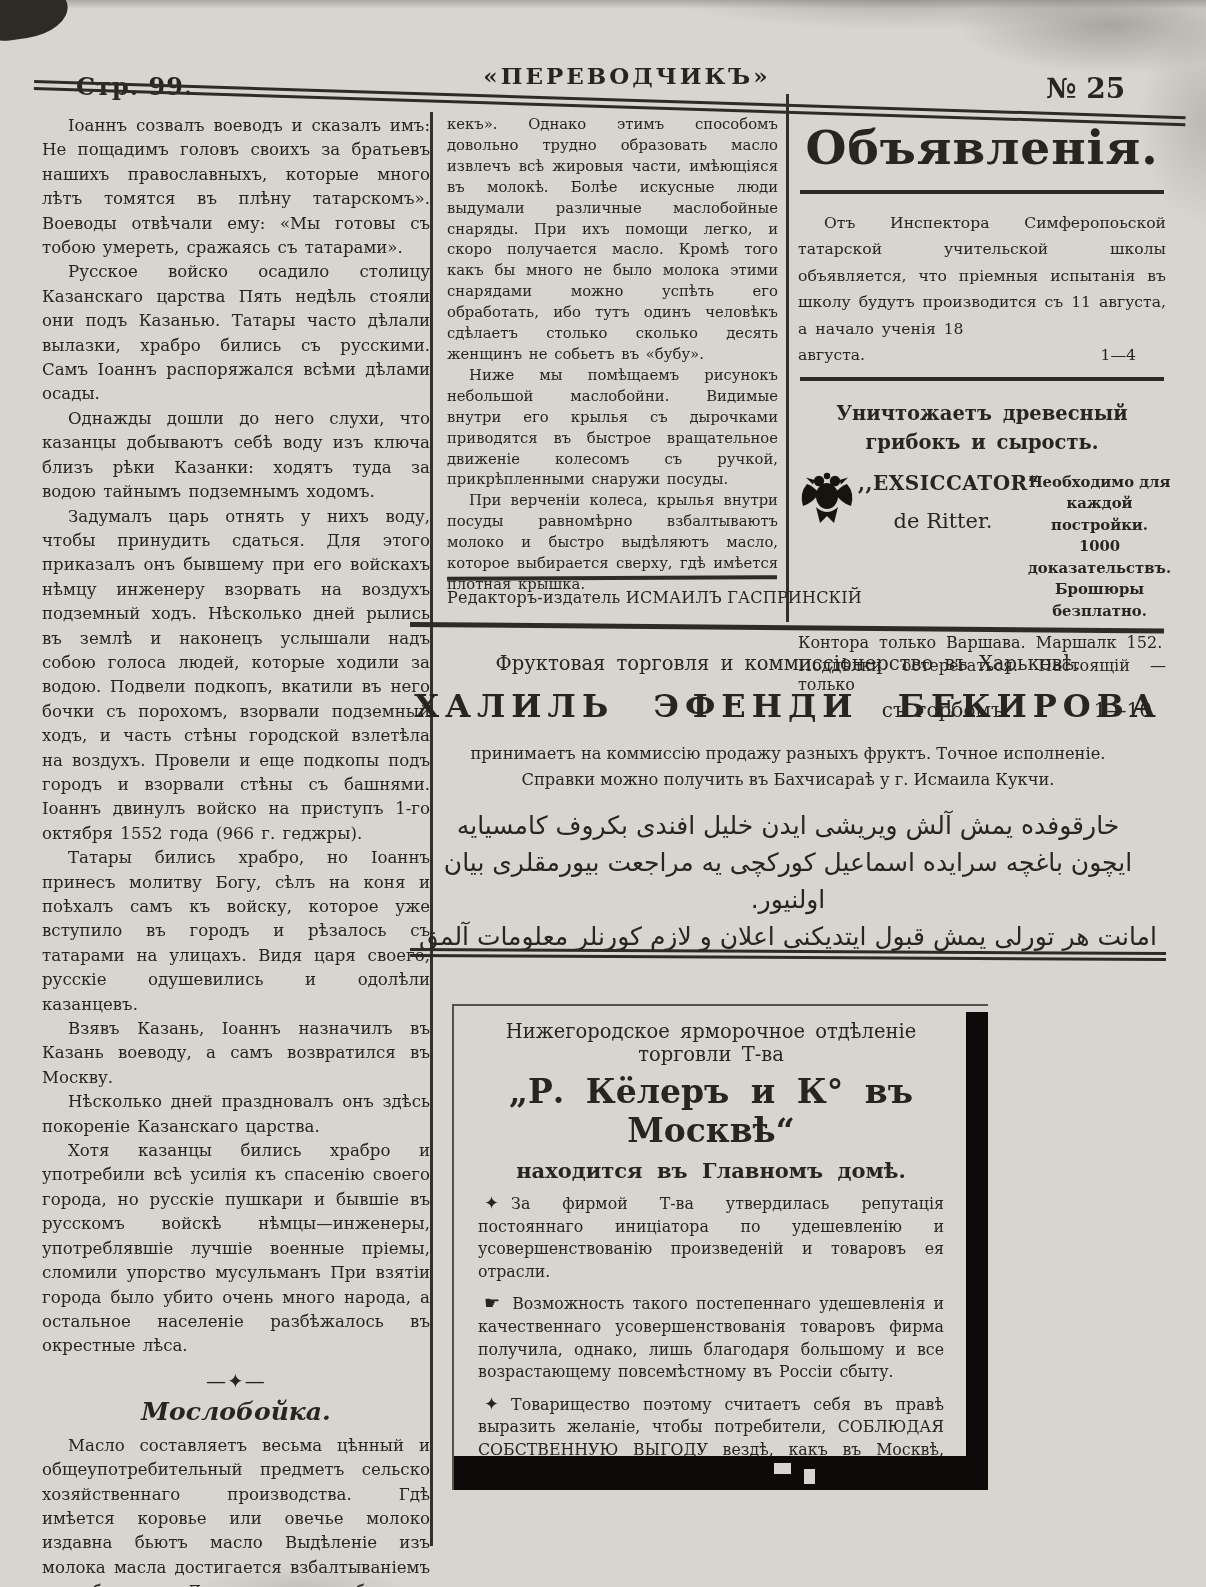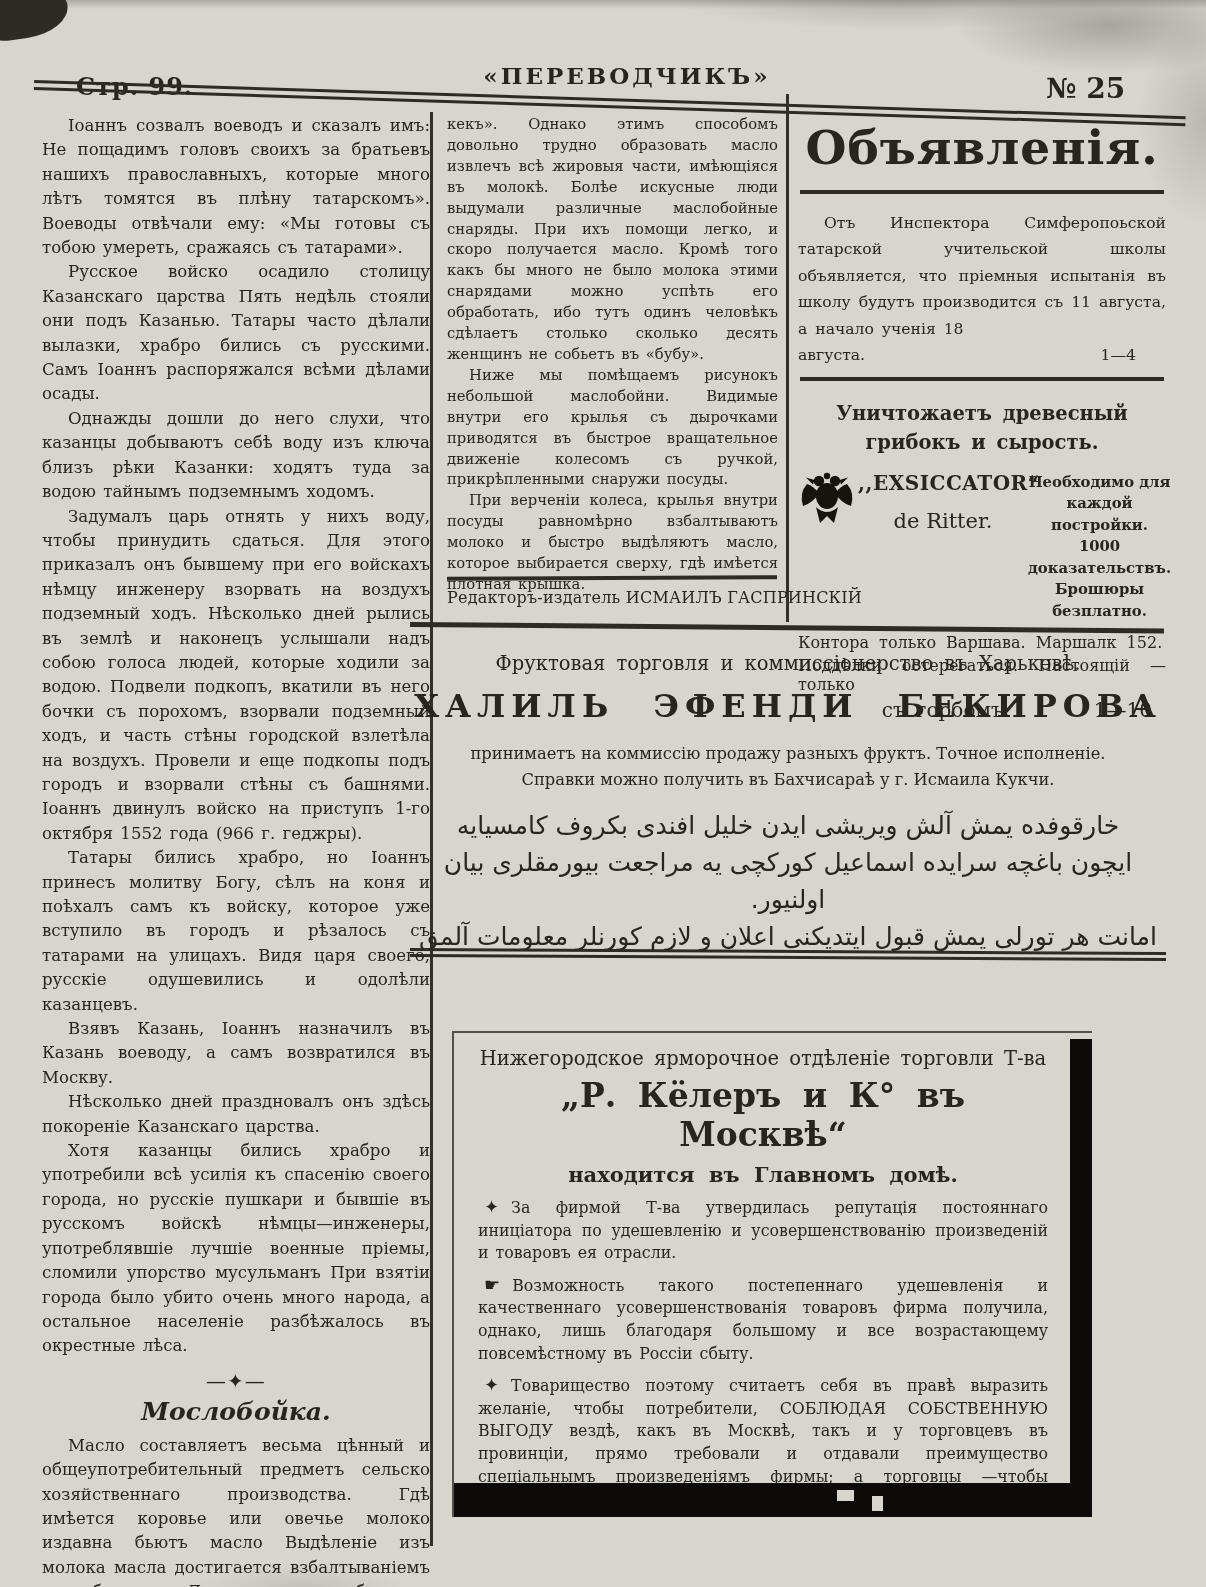--- a/index.html
+++ b/index.html
@@ -58,21 +58,21 @@
 
   .fruit{position:absolute;left:410px;top:652px;width:756px;text-align:center;}
   .fruit-kicker{font-size:19.5px;word-spacing:5px;}
   .fruit-title{margin-top:12px;font-size:32px;font-weight:700;letter-spacing:6px;word-spacing:22px;}
   .fruit-body{margin:16px auto 0;width:652px;font-size:16.3px;line-height:26px;}
   .fruit-arabic{margin-top:14px;direction:rtl;font-family:"DejaVu Sans","Liberation Sans",sans-serif;
     font-size:25px;line-height:37px;text-align:center;}
   .fruit-rule{left:410px;top:948px;width:756px;height:3px;background:none;
     border-top:3px solid #2e2a26;border-bottom:3px solid #2e2a26;transform:rotate(.3deg);transform-origin:left center;}
 
-  .kbox{position:absolute;left:452px;top:1031px;width:640px;height:486px;box-sizing:border-box;
+  .kbox{position:absolute;left:452px;top:1004px;width:536px;height:486px;box-sizing:border-box;
     border-top:2px solid #55504a;border-left:2px solid #55504a;overflow:hidden;}
   .kbar-r{position:absolute;right:0;top:6px;width:22px;height:444px;background:#0d0b09;}
   .kbar-b{position:absolute;left:0;bottom:0;width:100%;height:34px;background:#0d0b09;}
   .kbar-b .notch1{position:absolute;left:60%;top:7px;width:17px;height:11px;background:#d8d5ce;}
   .kbar-b .notch2{position:absolute;left:65.5%;top:13px;width:11px;height:15px;background:#d8d5ce;}
   .kcontent{padding:14px 44px 0 24px;}
   .k-kicker{text-align:center;font-size:19.5px;word-spacing:4px;}
   .k-title{text-align:center;font-size:33px;font-weight:700;margin-top:6px;word-spacing:10px;}
   .k-sub{text-align:center;font-size:21px;font-weight:700;margin-top:8px;word-spacing:7px;}
   .kp{margin:9px 0 0;text-align:justify;font-size:15.8px;line-height:22.6px;text-indent:6px;word-spacing:2px;}

